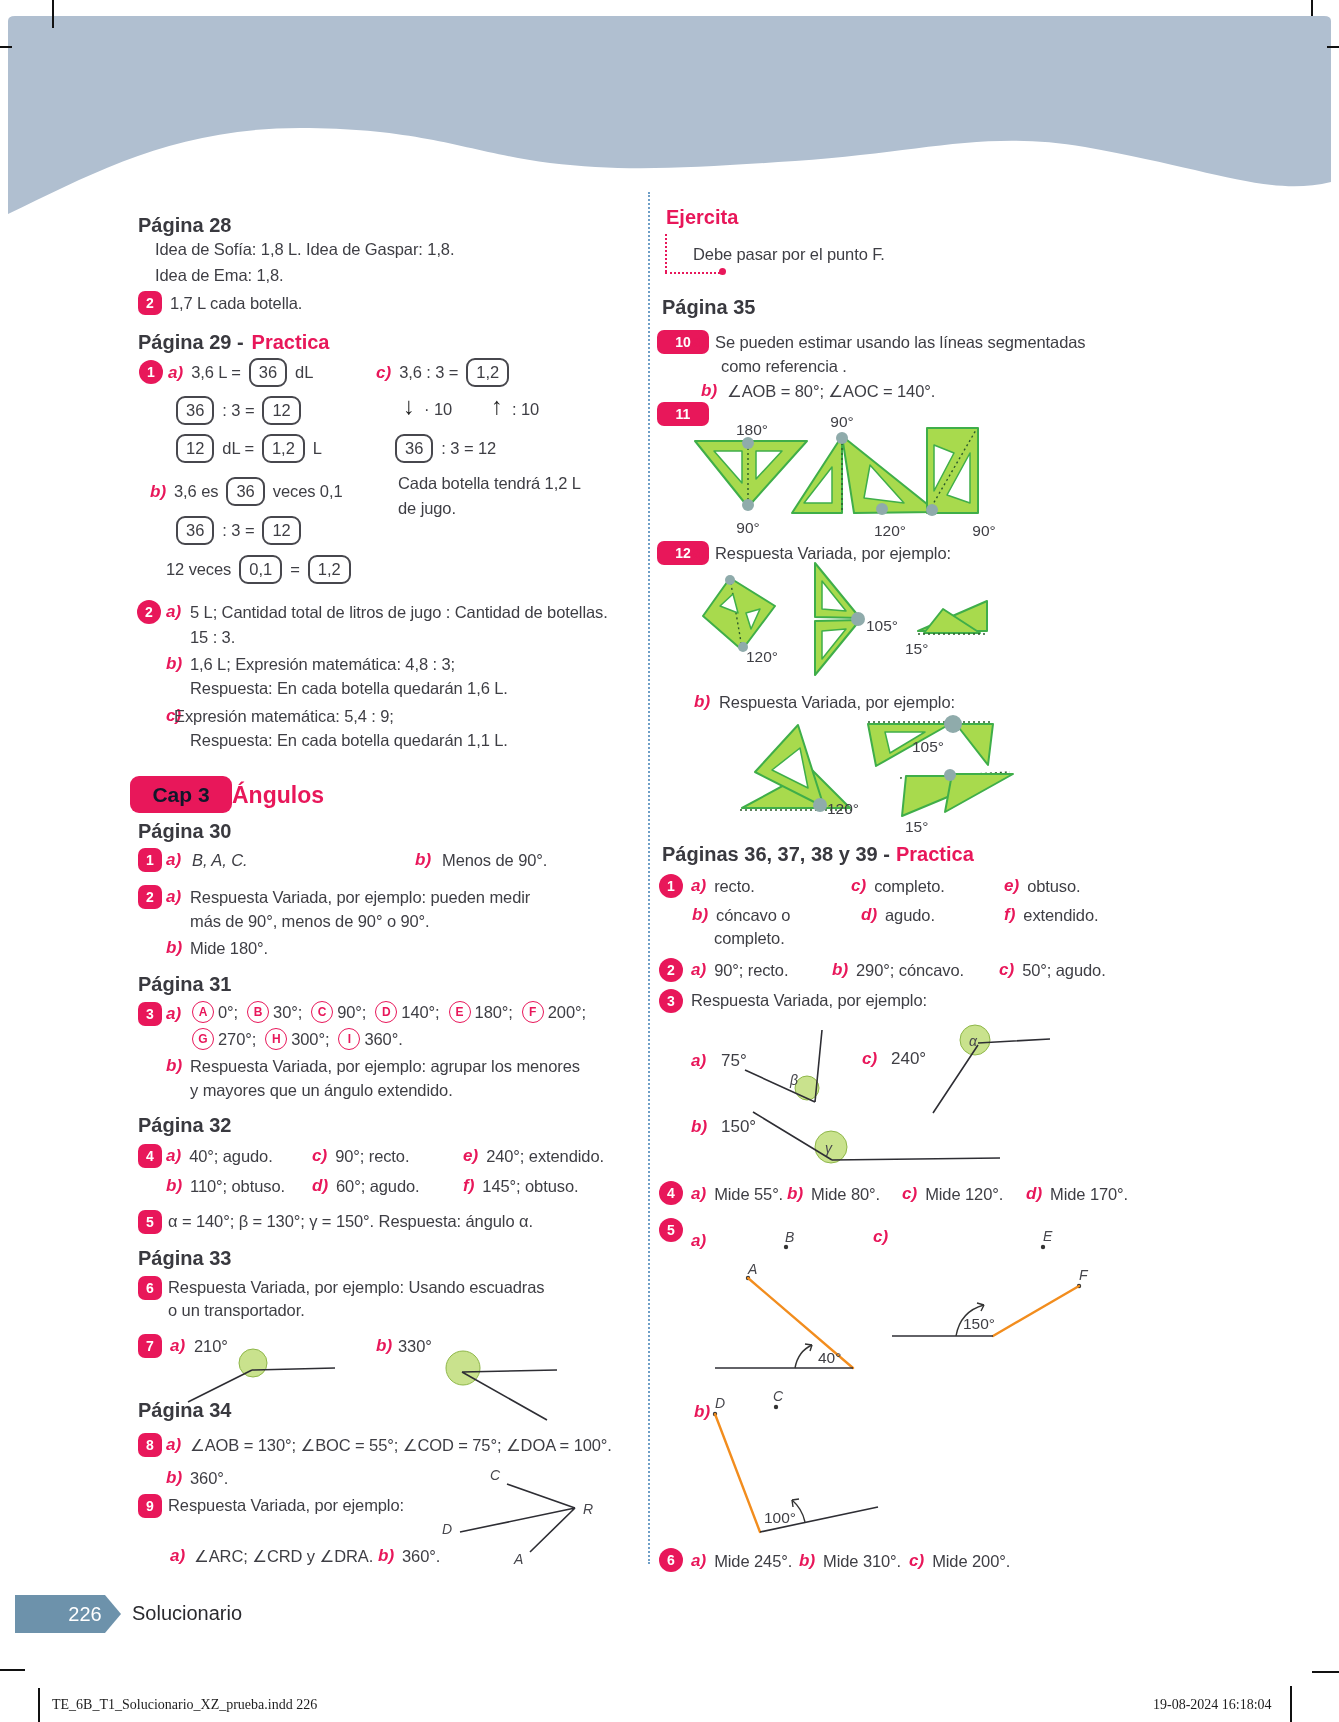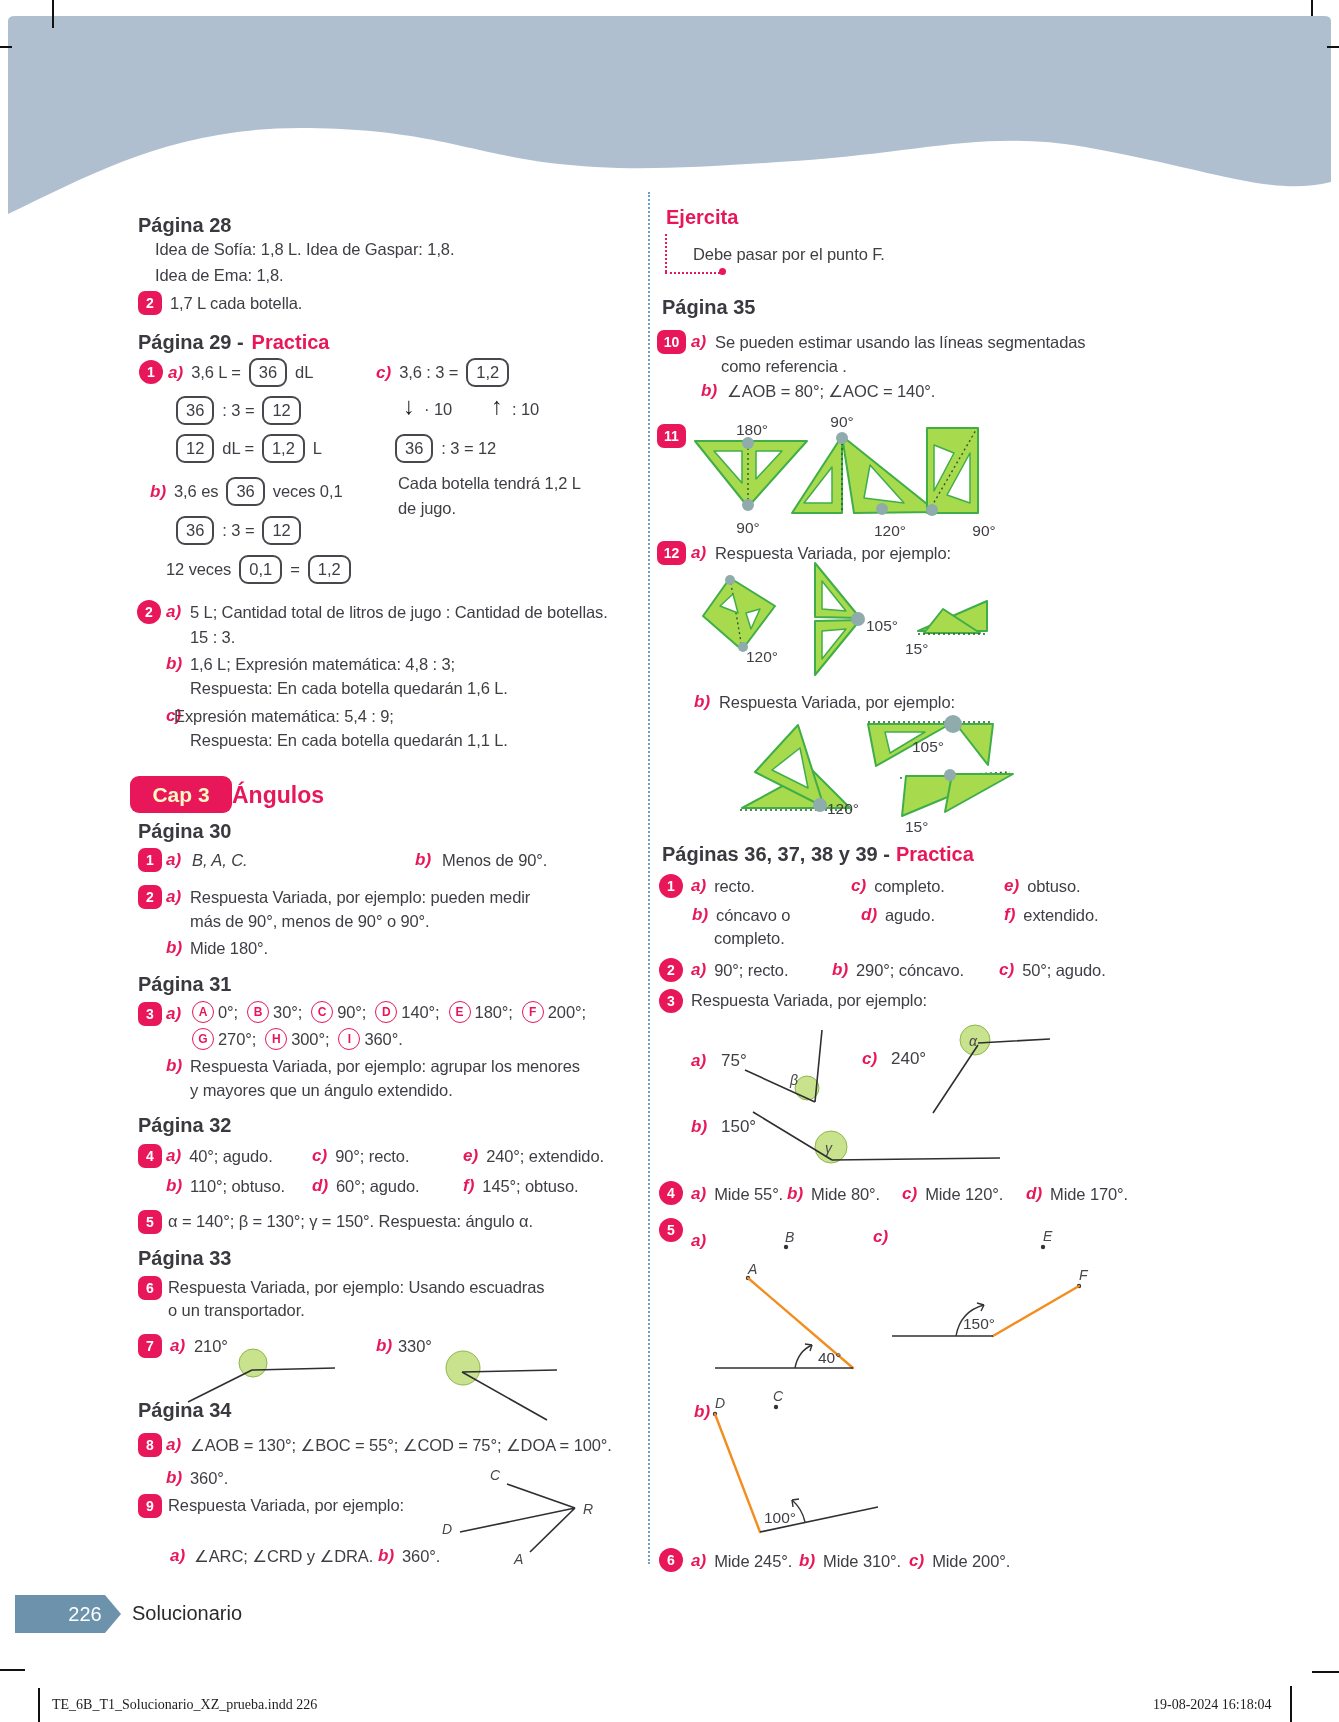--- a/index.html
+++ b/index.html
@@ -6,29 +6,29 @@
   .page{position:relative;width:1339px;height:1722px;background:#fff;overflow:hidden;
         font-family:"Liberation Sans","DejaVu Sans",sans-serif}
   .abs{position:absolute}
   .t{font-size:16.5px;letter-spacing:-0.1px;color:#3e3e44;white-space:nowrap}
   .title{font-size:20px;font-weight:bold;color:#39393f;white-space:nowrap}
   .lbl{font-size:17px;font-weight:bold;font-style:italic;color:#e8175a;white-space:nowrap}
   .pink{color:#e8175a}
   .badge{display:flex;align-items:center;justify-content:center;width:24px;height:24px;
          background:#e8175a;color:#fff;font-size:14px;font-weight:bold;border-radius:7px;flex:none}
   .ci{border-radius:50%}
-  .wide{width:29px}
+  .wide{width:52px}
   .vbox{display:inline-block;border:2px solid #47474d;border-radius:9px;padding:0 8px;height:25px;
         line-height:25px;font-size:16.5px;color:#3e3e44;text-align:center;background:#fff}
   .row{display:flex;align-items:center;gap:8px;white-space:nowrap}
   .cl{display:inline-flex;align-items:center;justify-content:center;width:20px;height:20px;
       border:1.7px solid #e8175a;border-radius:50%;color:#e8175a;font-size:12px;font-weight:bold;flex:none}
   .litem{display:inline-flex;align-items:center;gap:4px;margin-right:9px}
   .cap3{display:flex;align-items:center;justify-content:center;width:102px;height:37px;background:#e8175a;
-        border-radius:9px;color:#fef9c3;font-size:21px;font-weight:bold}
+        border-radius:9px;color:#0f172a;font-size:21px;font-weight:bold}
   .cap3title{font-size:23px;font-weight:bold;color:#e8175a;white-space:nowrap}
   .arrow{font-size:24px;font-weight:bold;color:#222;line-height:1}
   .divider{border-left:2px dotted #6f9fc7}
   .pdotted-v{border-left:2px dotted #e8175a}
   .pdotted-h{border-top:2px dotted #e8175a}
   .pdot{width:7px;height:7px;border-radius:50%;background:#e8175a}
   .serif{font-family:"Liberation Serif",serif;font-size:14px;color:#1d1d1d;white-space:nowrap}
   .crop{background:#111}
   svg text{font-family:"Liberation Sans","DejaVu Sans",sans-serif}
   .sl{fill:#e8175a;font-weight:bold;font-style:italic;font-size:17px}
@@ -275,21 +275,21 @@
   <div class="abs t" style="left:693px;top:245px">Debe pasar por el punto F.</div>
 
   <div class="abs title" style="left:662px;top:296px">Página 35</div>
   <div class="abs badge wide" style="left:657px;top:330px">10</div>
   <div class="abs lbl" style="left:691px;top:332px">a)</div>
   <div class="abs t" style="left:715px;top:333px">Se pueden estimar usando las líneas segmentadas</div>
   <div class="abs t" style="left:721px;top:357px">como referencia .</div>
   <div class="abs lbl" style="left:701px;top:381px">b)</div>
   <div class="abs t" style="left:727px;top:382px">∠AOB = 80°; ∠AOC = 140°.</div>
 
-  <div class="abs badge wide" style="left:657px;top:424px">11</div>
+  <div class="abs badge wide" style="left:657px;top:402px">11</div>
   <svg class="abs" style="left:684px;top:403px" width="325" height="140">
     <g>
       <polygon class="esc" points="11,38 123,38 64,104"></polygon>
       <polygon class="hole" points="30,48 58,48 58,80"></polygon>
       <polygon class="hole" points="72,48 98,48 72,76"></polygon>
       <path class="dt" d="M64,40 L64,102"></path>
       <circle class="gdot" cx="64" cy="40" r="6"></circle>
         <circle class="gdot" cx="64" cy="102" r="6"></circle>
     </g>
     <g>

